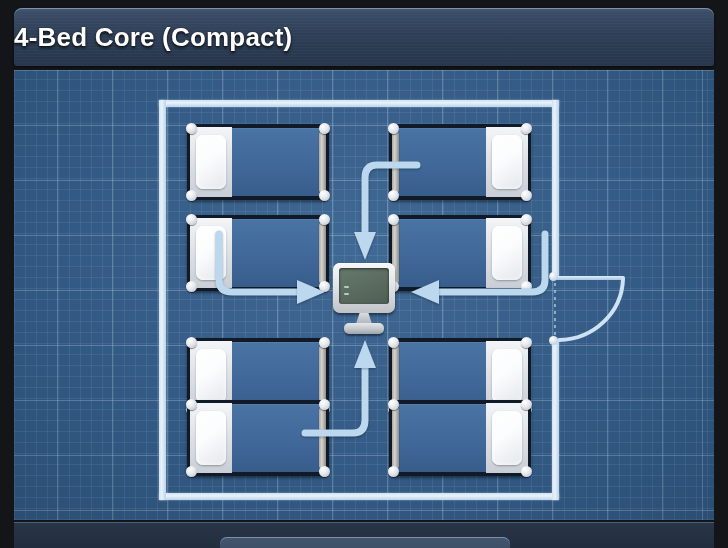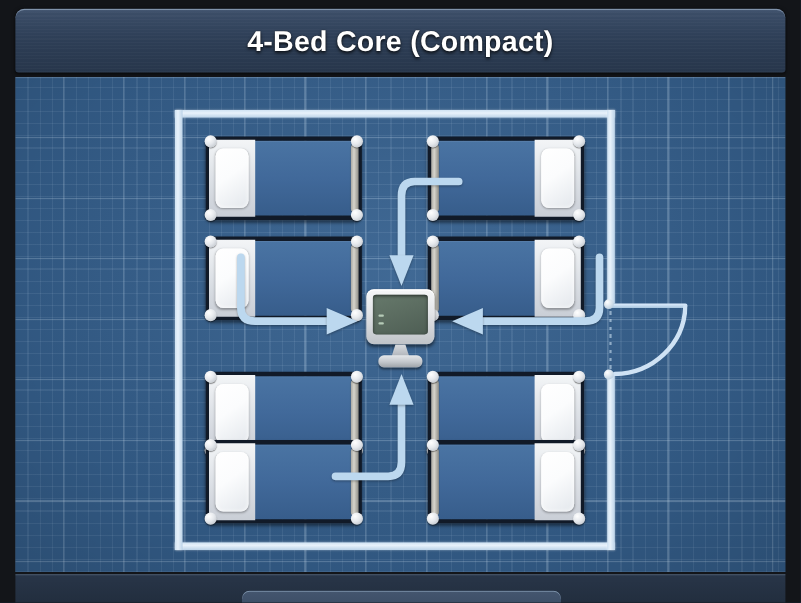--- a/index.html
+++ b/index.html
@@ -16,21 +16,21 @@
     background:#131519;
     overflow:hidden;
   }
 
   
   #titlebar {
     position:absolute; left:14px; top:8px; width:700px; height:58px;
     border-radius:8px 8px 3px 3px;
     background:linear-gradient(180deg,#4a5c77 0%,#3b4d67 6%,#2e3f57 45%,#27364b 100%);
     box-shadow:inset 0 1px 0 rgba(190,210,235,.45), 0 1px 3px rgba(0,0,0,.6);
-    display:flex; align-items:center; justify-content:center;
+    display:flex; align-items:center; justify-content:flex-start;
     overflow:hidden;
   }
   #titlebar:before{
     content:""; position:absolute; left:0; top:0; right:0; bottom:0;
     background-image:
       repeating-linear-gradient(0deg, rgba(255,255,255,.025) 0 1px, transparent 1px 3px);
     pointer-events:none;
   }
   #title-text {
     position:relative;

